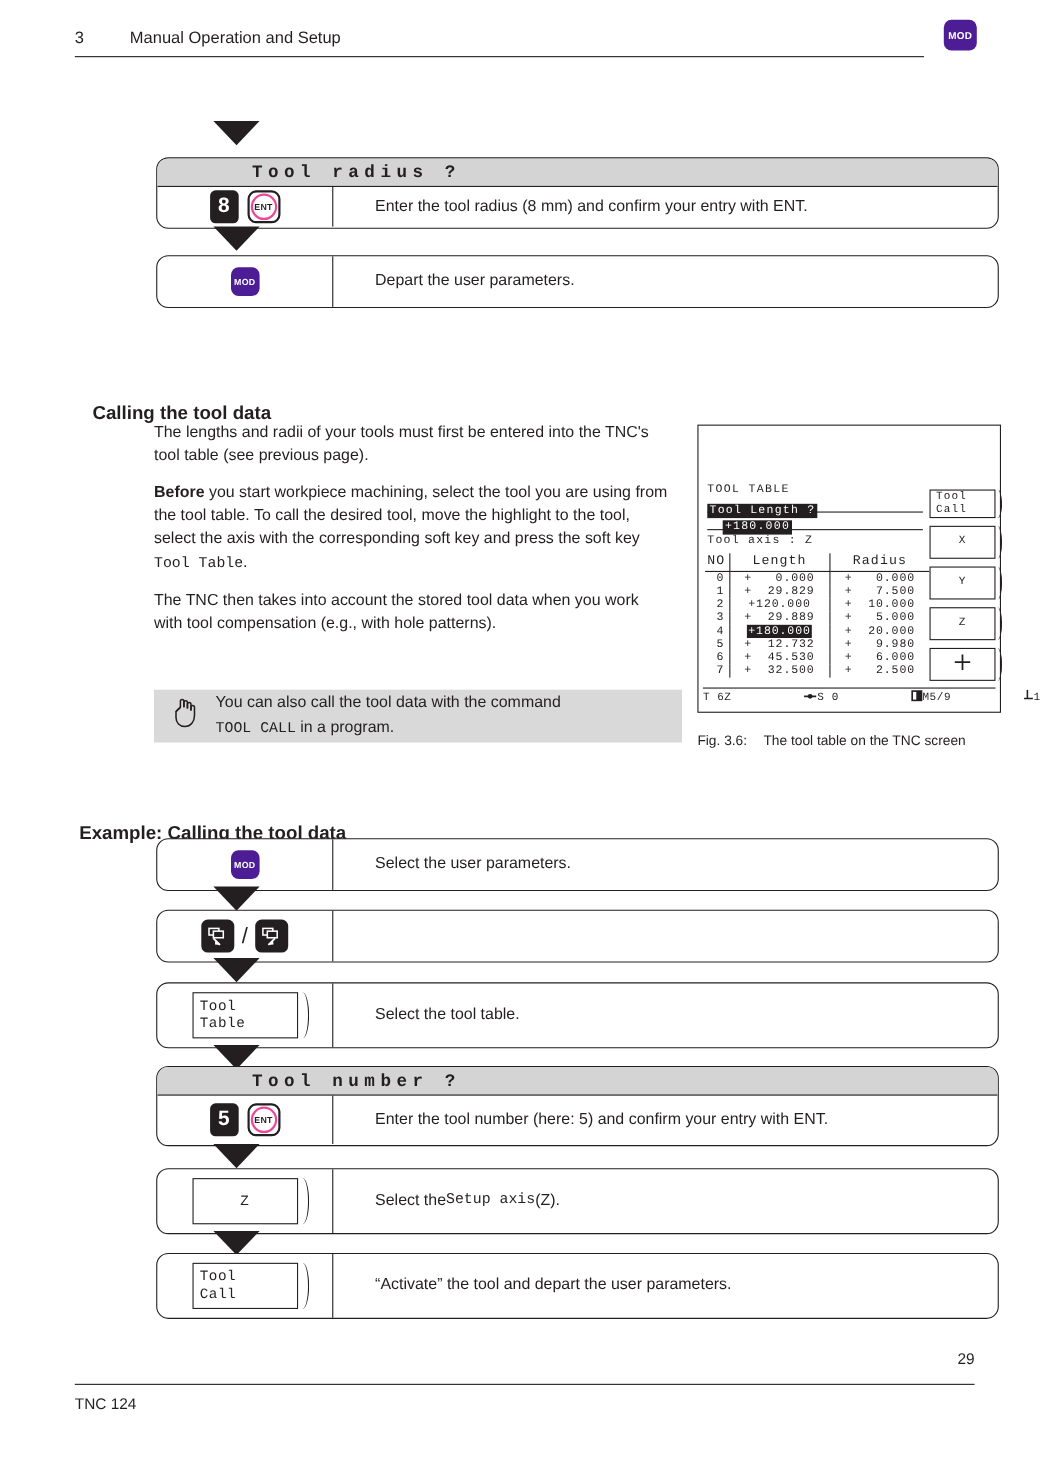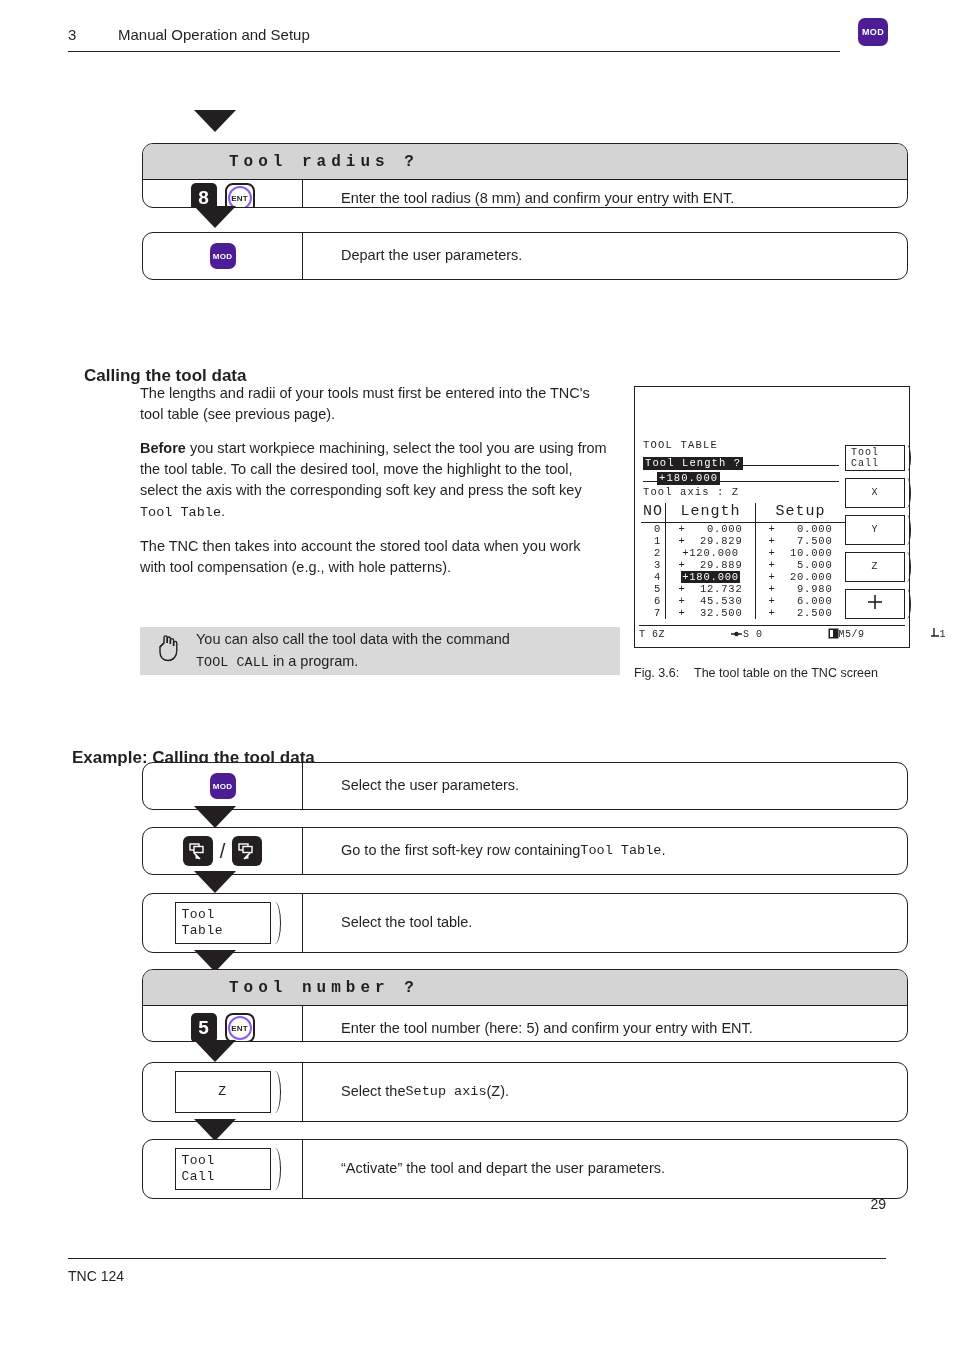--- a/index.html
+++ b/index.html
@@ -38,21 +38,21 @@
     color:#fff; font-size:19px; font-weight:bold;
   }
   
   .entkey {
     width:30px; height:30px; border-radius:8px;
     border:2.5px solid #231f20; background:#fff;
     display:flex; align-items:center; justify-content:center; margin-left:8px;
   }
   .entkey .ring {
     width:24px; height:24px; border-radius:50%;
-    border:2px solid #8b5cf6; display:flex; align-items:center; justify-content:center;
+    border:2px solid #ec4899; display:flex; align-items:center; justify-content:center;
     font-size:8px; font-weight:bold; color:#231f20; letter-spacing:.2px;
   }
 
   
   .shiftkey {
     width:30px; height:30px; background:#231f20; border-radius:6px;
     display:flex; align-items:center; justify-content:center;
   }
   .slash { font-size:20px; margin:0 7px; color:#231f20; }
 
@@ -69,21 +69,21 @@
   .stepbox .txtcell {
     flex:1; display:flex; align-items:center; padding-left:38px;
     font-size:14.5px; line-height:1.35;
   }
   
   .promptcard {
     position:absolute; border:1.6px solid #231f20; border-radius:11px;
     background:#fff; overflow:hidden;
   }
   .promptcard .bar {
-    height:36px; background:#d4d4d4; border-bottom:1.6px solid #231f20;
+    height:26px; background:#d4d4d4; border-bottom:1.6px solid #231f20;
     display:flex; align-items:center; padding-left:86px;
     font-family:"Liberation Mono", monospace;
     font-size:16px; font-weight:bold; letter-spacing:5px;
   }
   .promptcard .body { display:flex; align-items:stretch; height:calc(100% - 27px); }
   .promptcard .keycell { width:160px; display:flex; align-items:center; justify-content:center; border-right:1.4px solid #231f20; }
   .promptcard .txtcell { flex:1; display:flex; align-items:center; padding-left:38px; font-size:14.5px; }
 
   
   .arrow {
@@ -142,21 +142,21 @@
   }
   .scr-val { position:absolute; left:8px; top:81px; width:196px; height:14px; border-bottom:1px solid #231f20; }
   .scr-val .hl {
     display:inline-block; background:#231f20; color:#fff;
     font-size:10.5px; letter-spacing:1.1px; padding:0 2px; line-height:13px; margin-left:14px;
   }
   .scr-axis { position:absolute; left:8px; top:99px; font-size:10.5px; letter-spacing:1.1px; }
   .scr-tbl { position:absolute; left:6px; top:116px; width:204px; font-size:10px; }
   .scr-tbl table { border-collapse:collapse; width:100%; font-family:"Liberation Mono", monospace; }
   .scr-tbl th {
-    font-weight:normal; font-size:15px; letter-spacing:1px; padding:0 2px 2px 2px;
+    font-weight:normal; font-size:12px; letter-spacing:1px; padding:0 2px 2px 2px;
     border-bottom:1px solid #231f20; text-align:center;
   }
   .scr-tbl th.no { width:22px; text-align:left; border-right:1px solid #231f20; }
   .scr-tbl th.len { border-right:1px solid #231f20; }
   .scr-tbl td { font-size:10.5px; letter-spacing:.8px; padding:0 2px; white-space:pre; }
   .scr-tbl td.no { text-align:right; border-right:1px solid #231f20; padding-right:4px; }
   .scr-tbl td.len { border-right:1px solid #231f20; text-align:center; }
   .scr-tbl td.rad { text-align:center; }
   .scr-tbl tr.sel td.len span { background:#231f20; color:#fff; padding:0 1px; }
   .scr-status {
@@ -181,21 +181,21 @@
     position:absolute; right:-7px; top:-1px; bottom:-1px; width:8px;
     border-right:1px solid #231f20;
     border-radius:0 50% 50% 0 / 0 50% 50% 0;
   }
   .figcap { position:absolute; font-size:12.5px; color:#231f20; }
   .figcap .lbl { display:inline-block; width:60px; }
 
   
   .ftr-rule { position:absolute; left:68px; top:1258px; width:818px; border-bottom:1.6px solid #231f20; }
   .ftr-left { position:absolute; left:68px; top:1268px; font-size:14px; }
-  .ftr-right { position:absolute; left:886px; top:1196px; font-size:14px; transform:translateX(-100%); }
+  .ftr-right { position:absolute; left:886px; top:1227px; font-size:14px; transform:translateX(-100%); }
 </style>
 </head>
 <body>
 
 <div class="page">
 
   <div class="hdr">
     <div class="hdr-row">
       <span class="hdr-chap">3</span>
       <span class="hdr-title">Manual Operation and Setup</span>
@@ -270,21 +270,21 @@
       </div>
 
       <div class="scr-axis">Tool axis : Z</div>
 
       <div class="scr-tbl">
         <table>
           <thead>
             <tr>
               <th class="no">NO</th>
               <th class="len">Length</th>
-              <th>Setup</th>
+              <th>Radius</th>
             </tr>
           </thead>
           <tbody id="screen-rows">
               <tr>
                 <td class="no">0</td>
                 <td class="len"><span>+   0.000</span></td>
                 <td class="rad">+   0.000</td>
               </tr>
               <tr>
                 <td class="no">1</td>
@@ -419,25 +419,20 @@
       <span class="slash">/</span>
       <div class="shiftkey">
         <svg width="22" height="22" viewBox="0 0 22 22">
           <rect x="3" y="4" width="9" height="6" fill="none" stroke="#fff" stroke-width="1.4"></rect>
           <rect x="7" y="6.5" width="9" height="6" fill="#231f20" stroke="#fff" stroke-width="1.4"></rect>
           <path d="M8 19 L14 13" stroke="#fff" stroke-width="1.6"></path>
           <path d="M8 19 l4.6 -0.4 l-0.4 -4.6 z" fill="#fff"></path>
         </svg>
       </div>
     </div>
-    <div class="txtcell">
-        <span>Go to the first soft-key row containing </span>
-        <span class="mono">Tool Table</span>
-        <span>.</span>
-      </div>
   </div>
 
   <div class="arrow" style="left:194px; top:871px;"></div>
 
   <div class="stepbox" style="left:142px; top:893px; width:766px; height:60px;">
     <div class="keycell">
       <div class="softkey">
         <span>Tool</span>
         <span>Table</span>
         <span class="tail"></span>

